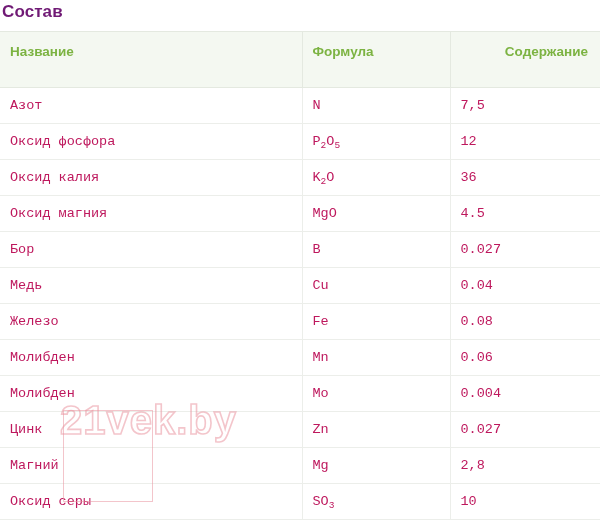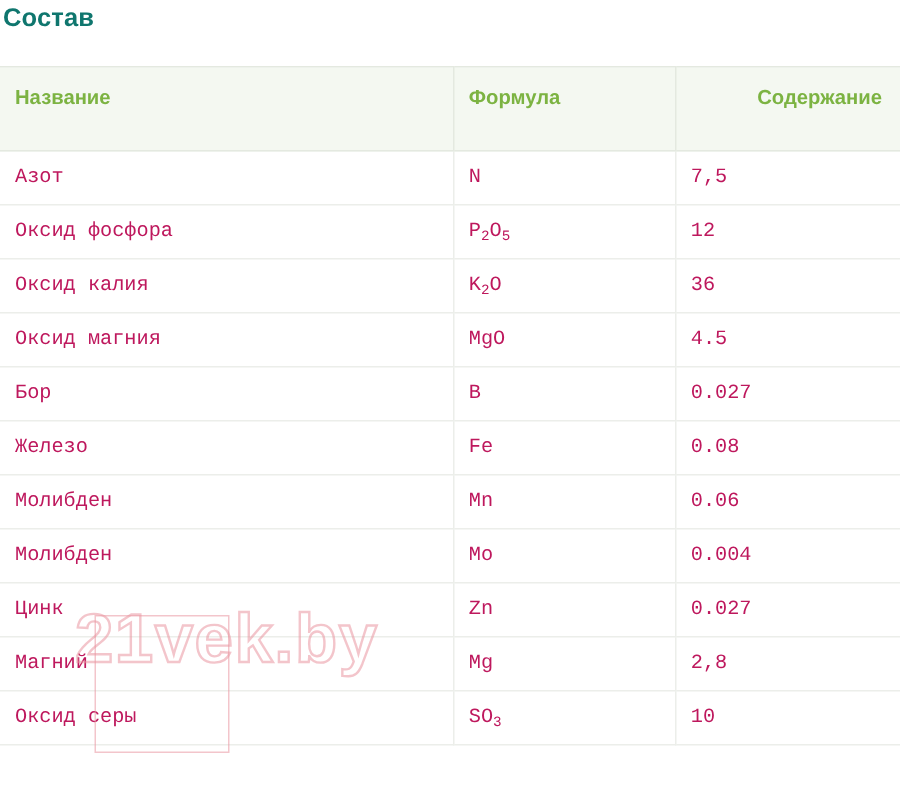--- a/index.html
+++ b/index.html
@@ -17,22 +17,22 @@
   }
   .page {
     position: relative;
     width: 600px;
     height: 530px;
     box-sizing: border-box;
   }
   .page-title {
     font-size: 17px;
     font-weight: bold;
-    color: #0f766e;
-    padding: 2px 0 22px 2px;
+    color: #701a75;
+    padding: 2px 0 9px 2px;
     margin: 0;
     letter-spacing: 0.1px;
   }
   table.composition {
     width: 600px;
     border-collapse: collapse;
     font-size: 13.5px;
     table-layout: fixed;
   }
   table.composition col.c-name { width: 302px; }
@@ -81,23 +81,23 @@
     position: absolute;
     left: 0;
     top: 0;
     width: 600px;
     height: 530px;
     pointer-events: none;
     z-index: 5;
   }
   .wm-text {
     position: absolute;
-    left: 50px;
+    left: 60px;
     top: 398px;
-    font-size: 46px;
+    font-size: 40px;
     font-weight: bold;
     letter-spacing: 1px;
     color: transparent;
     -webkit-text-stroke: 1.6px rgba(233,150,160,0.55);
     font-family: "Liberation Sans", sans-serif;
     white-space: nowrap;
   }
   .wm-box {
     position: absolute;
     left: 63px;
@@ -148,20 +148,25 @@
         <td>Оксид магния</td>
         <td><span>MgO</span></td>
         <td>4.5</td>
       </tr>
       <tr>
         <td>Бор</td>
         <td><span>B</span></td>
         <td>0.027</td>
       </tr>
       <tr>
+        <td>Медь</td>
+        <td><span>Cu</span></td>
+        <td>0.04</td>
+      </tr>
+      <tr>
         <td>Железо</td>
         <td><span>Fe</span></td>
         <td>0.08</td>
       </tr>
       <tr>
         <td>Молибден</td>
         <td><span>Mn</span></td>
         <td>0.06</td>
       </tr>
       <tr>

